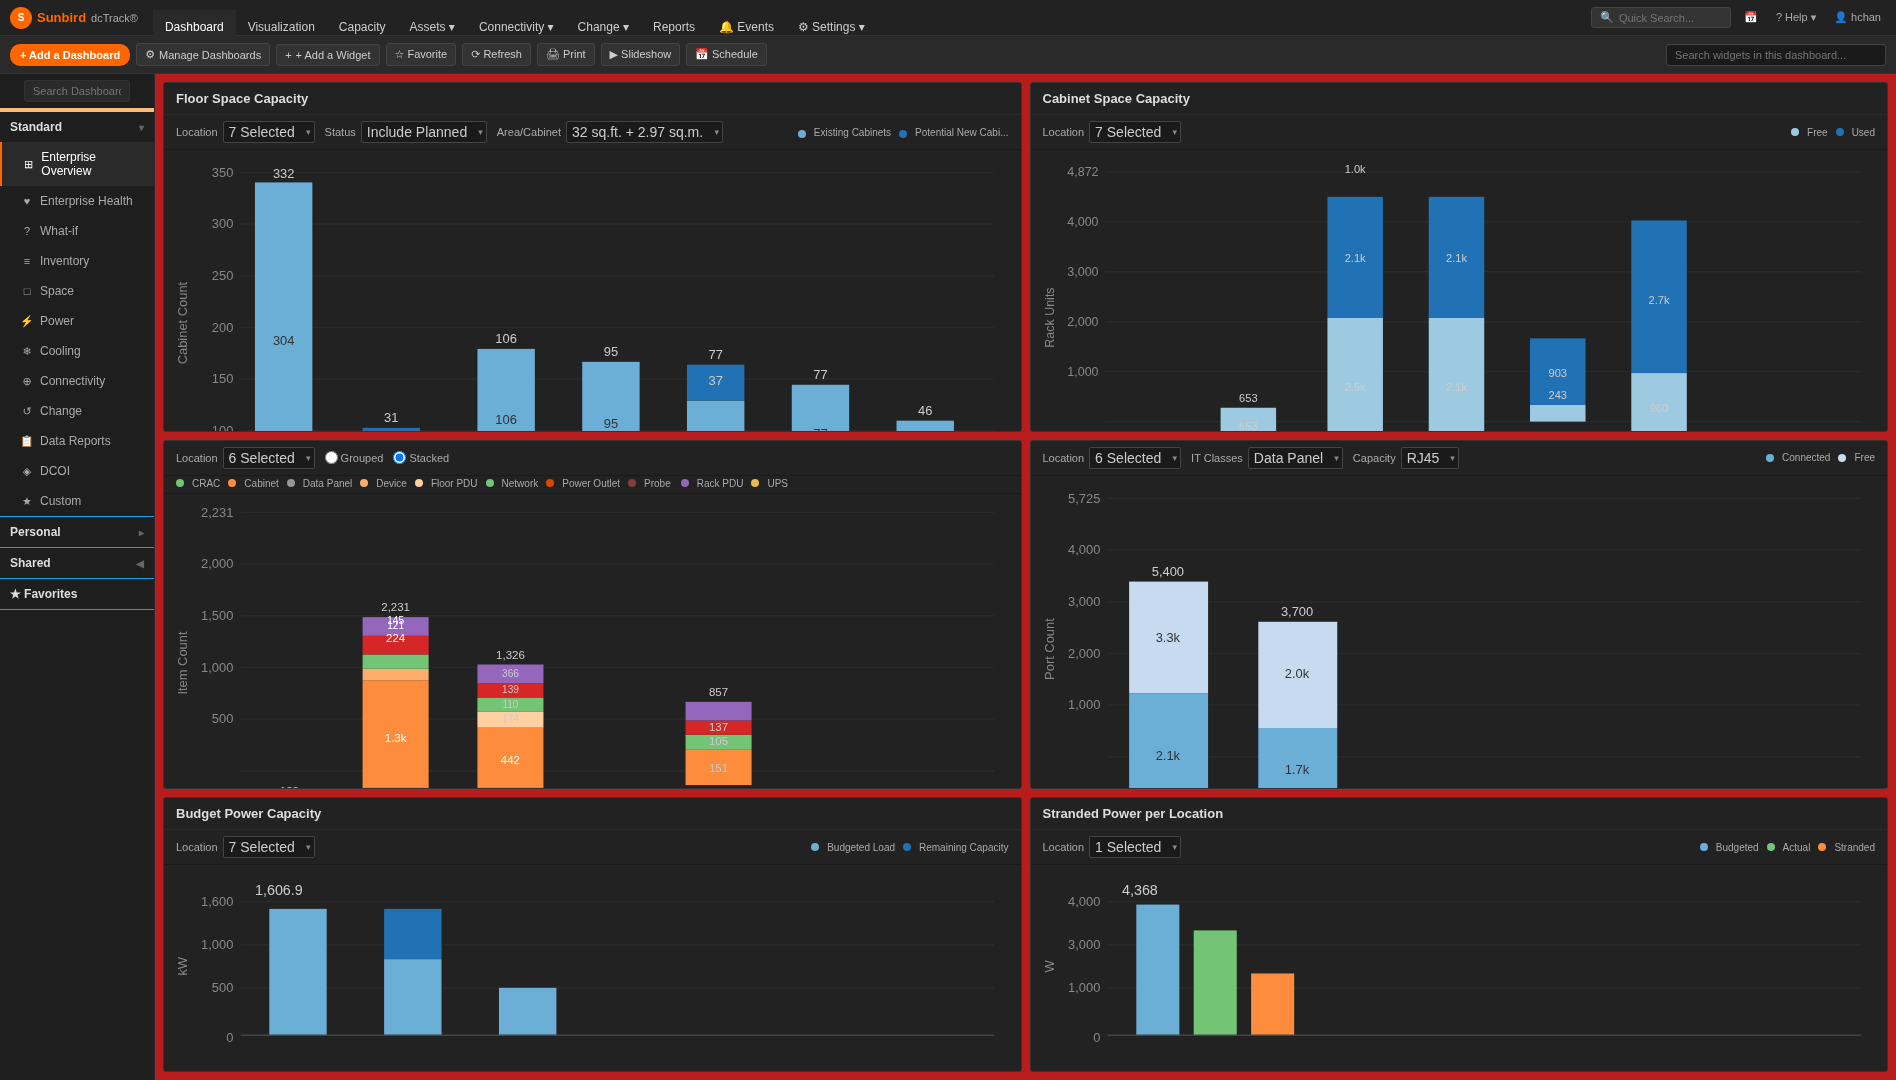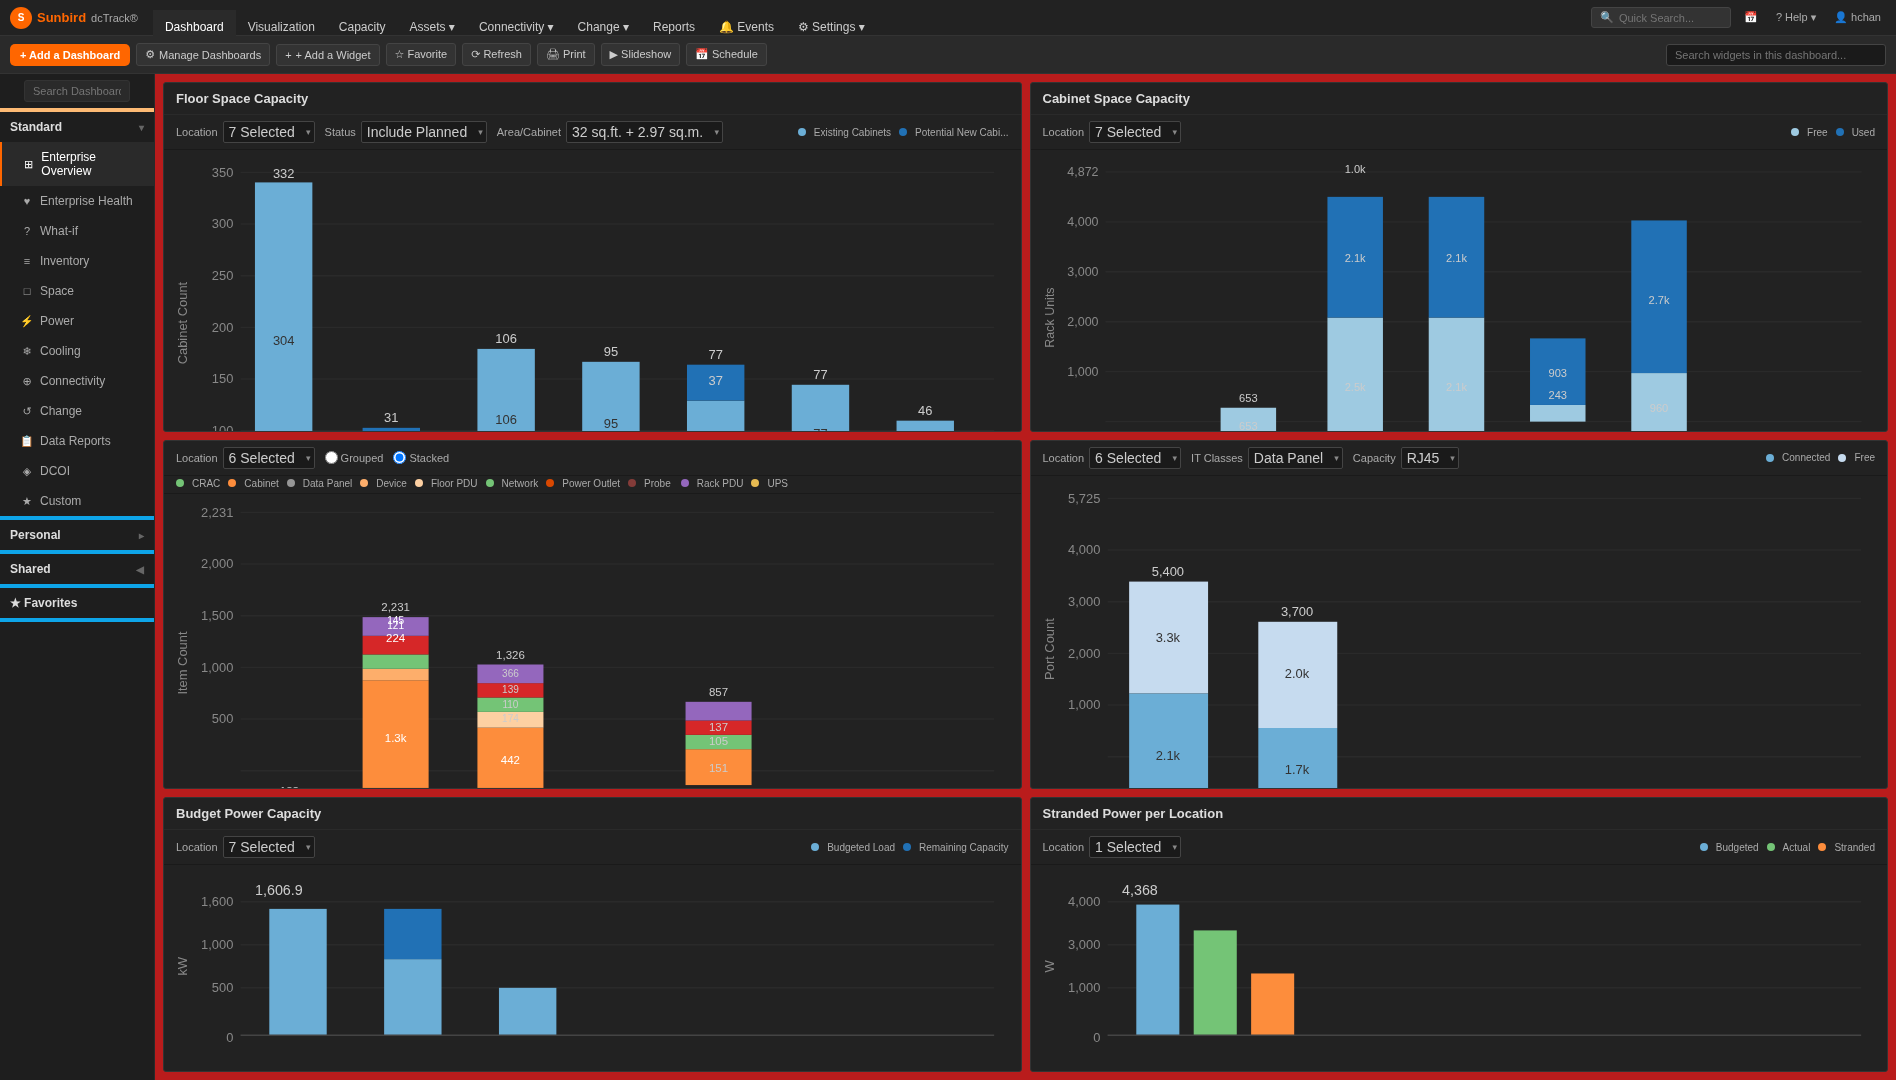--- a/index.html
+++ b/index.html
@@ -14,32 +14,32 @@
     .nav-items { display: flex; align-items: center; gap: 0; flex: 1; margin-top: 20px; }
     .nav-item { padding: 0 12px; height: 36px; display: flex; align-items: center; color: #ccc; cursor: pointer; font-size: 12px; border-bottom: 2px solid transparent; }
     .nav-item.active { color: #fff; border-bottom: 2px solid #ff6600; background: #2a2a2a; }
     .nav-right { display: flex; align-items: center; gap: 8px; margin-left: auto; }
     .search-box { background: #333; border: 1px solid #444; border-radius: 3px; padding: 3px 8px; color: #ccc; font-size: 11px; width: 140px; display: flex; align-items: center; gap: 5px; }
     .search-box input { background: none; border: none; color: #ccc; font-size: 11px; outline: none; width: 100%; }
     .nav-icon-btn { color: #aaa; cursor: pointer; padding: 0 5px; font-size: 11px; }
 
     
     .toolbar { background: #2a2a2a; height: 38px; display: flex; align-items: center; padding: 0 10px; gap: 6px; border-bottom: 1px solid #333; }
-    .btn-add-dashboard { background: #ff6600; color: white; border: none; padding: 5px 10px; border-radius: 5px; cursor: pointer; font-size: 11px; font-weight: bold; display: flex; align-items: center; gap: 4px; }
+    .btn-add-dashboard { background: #ff6600; color: white; border: none; padding: 5px 10px; border-radius: 10px; cursor: pointer; font-size: 11px; font-weight: bold; display: flex; align-items: center; gap: 4px; }
     .btn-toolbar { background: #333; color: #ccc; border: 1px solid #444; padding: 4px 8px; border-radius: 3px; cursor: pointer; font-size: 11px; display: flex; align-items: center; gap: 4px; }
     .toolbar-search { background: #1a1a1a; border: 1px solid #444; border-radius: 3px; padding: 4px 8px; color: #888; font-size: 11px; width: 220px; margin-left: auto; }
 
     
     .app-body { display: flex; height: calc(1080px - 36px - 38px); }
 
     
     .sidebar { width: 155px; background: #1e1e1e; border-right: 1px solid #2a2a2a; display: flex; flex-direction: column; overflow-y: auto; flex-shrink: 0; }
     .sidebar-search { padding: 6px 24px; border-bottom: 4px solid #fdba74; }
     .sidebar-search input { background: #2a2a2a; border: 1px solid #333; border-radius: 3px; padding: 4px 8px; color: #aaa; font-size: 11px; width: 100%; }
-    .sidebar-section { border-bottom: 4px solid #0ea5e9; }
+    .sidebar-section { border-bottom: 1px solid #0ea5e9; }
     .sidebar-section-header { padding: 8px 10px; display: flex; align-items: center; justify-content: space-between; cursor: pointer; color: #ddd; font-size: 12px; font-weight: 600; }
     .sidebar-item { padding: 8px 10px 8px 20px; display: flex; align-items: center; gap: 6px; cursor: pointer; color: #aaa; font-size: 12px; }
     .sidebar-item.active { background: #2a2a2a; color: #fff; border-left: 2px solid #ff6600; }
     .sidebar-item .icon { font-size: 11px; width: 14px; text-align: center; }
     .collapse-icon { font-size: 10px; color: #666; }
 
     
     .main { flex: 1; overflow-y: auto; background: #b91c1c; padding: 8px; display: grid; grid-template-columns: 1fr 1fr; gap: 8px; align-content: start; }
 
     
@@ -215,21 +215,21 @@
           </div>
         </div>
         <div class="control-group">
           <span>Area/Cabinet</span>
           <div class="control-select-wrap">
             <select class="control-select">
               <option>32 sq.ft. + 2.97 sq.m.</option>
             </select>
           </div>
         </div>
-        <div class="legend" style="margin-left:auto;">
+        <div class="legend" style="margin-left:auto;align-items:flex-end;">
           <span class="legend-dot" style="background:#6baed6;"></span>
           <span>Existing Cabinets</span>
           <span class="legend-dot" style="background:#2171b5;"></span>
           <span>Potential New Cabi...</span>
         </div>
       </div>
       <div class="chart-area">
         <svg class="chart-svg" viewBox="0 0 580 230">
 
           <text x="8" y="115" transform="rotate(-90,8,115)" class="chart-title-y">Cabinet Count</text>

